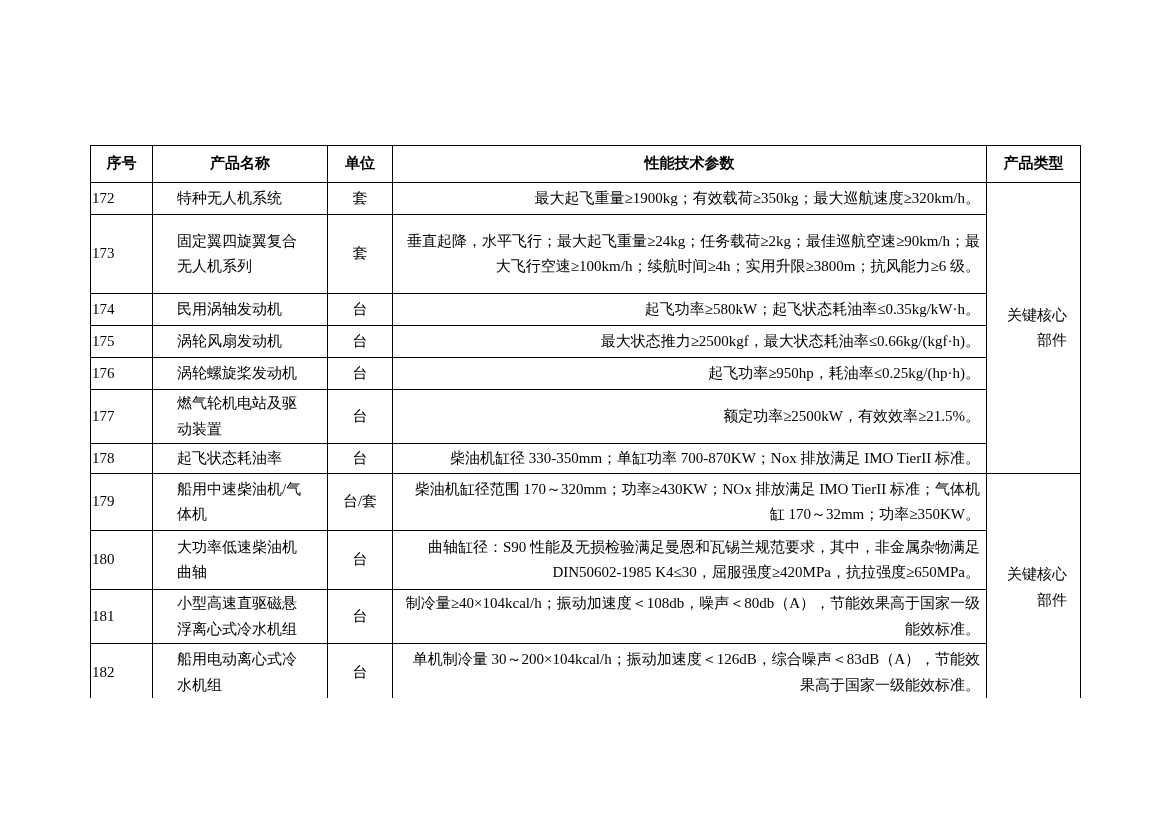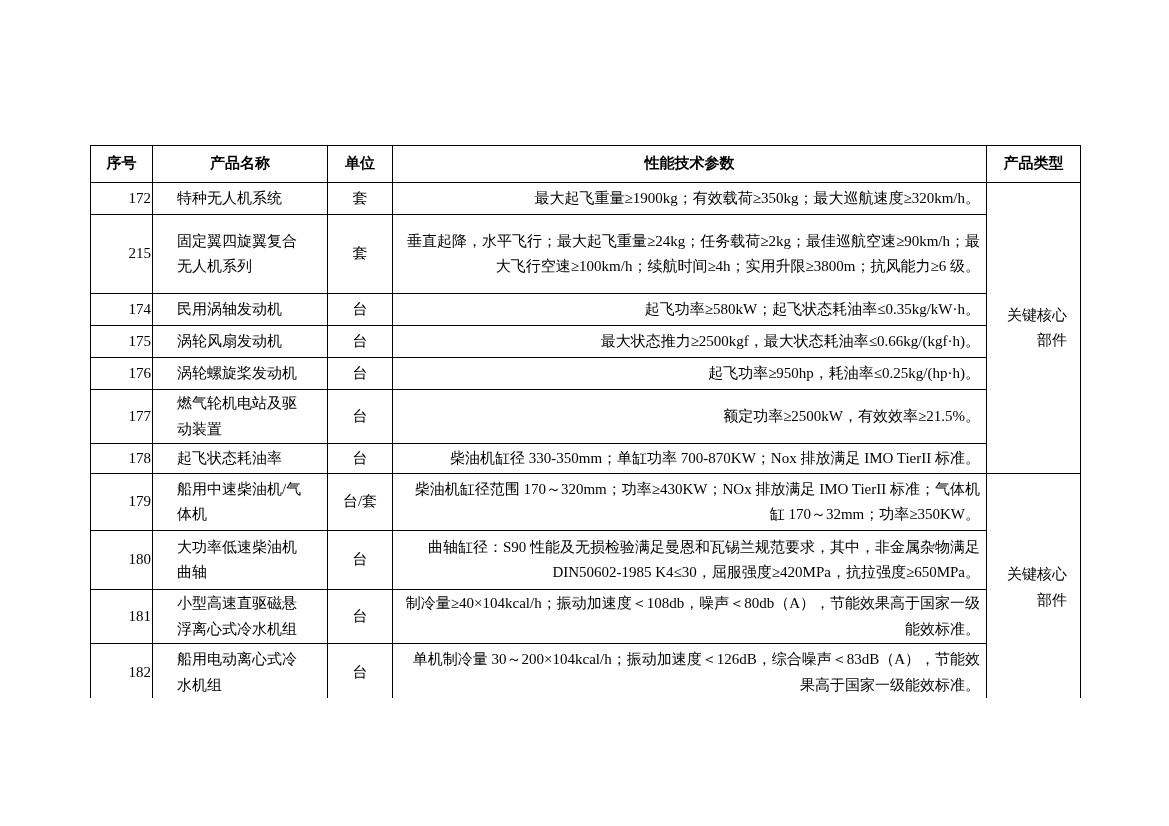--- a/index.html
+++ b/index.html
@@ -31,21 +31,21 @@
     line-height: 1.7;
     word-break: break-word;
   }
   th.hdr {
     font-weight: bold;
     text-align: center;
     height: 34px;
     font-size: 15.5px;
   }
   td.c-id {
-    text-align: right;
+    text-align: left;
   }
   td.c-name {
     text-align: left;
     padding-left: 24px;
     padding-right: 25px;
   }
   td.c-unit {
     text-align: center;
   }
   td.c-params {
@@ -102,21 +102,21 @@
 
       <tr class="h30">
         <td class="c-id">172</td>
         <td class="c-name">特种无人机系统</td>
         <td class="c-unit">套</td>
         <td class="c-params">最大起飞重量≥1900kg；有效载荷≥350kg；最大巡航速度≥320km/h。</td>
         <td class="c-type" rowspan="7">关键核心部件</td>
       </tr>
 
       <tr class="h77">
-        <td class="c-id">215</td>
+        <td class="c-id">173</td>
         <td class="c-name">固定翼四旋翼复合无人机系列</td>
         <td class="c-unit">套</td>
         <td class="c-params">垂直起降，水平飞行；最大起飞重量≥24kg；任务载荷≥2kg；最佳巡航空速≥90km/h；最大飞行空速≥100km/h；续航时间≥4h；实用升限≥3800m；抗风能力≥6 级。</td>
       </tr>
 
       <tr class="h30">
         <td class="c-id">174</td>
         <td class="c-name">民用涡轴发动机</td>
         <td class="c-unit">台</td>
         <td class="c-params">起飞功率≥580kW；起飞状态耗油率≤0.35kg/kW·h。</td>

